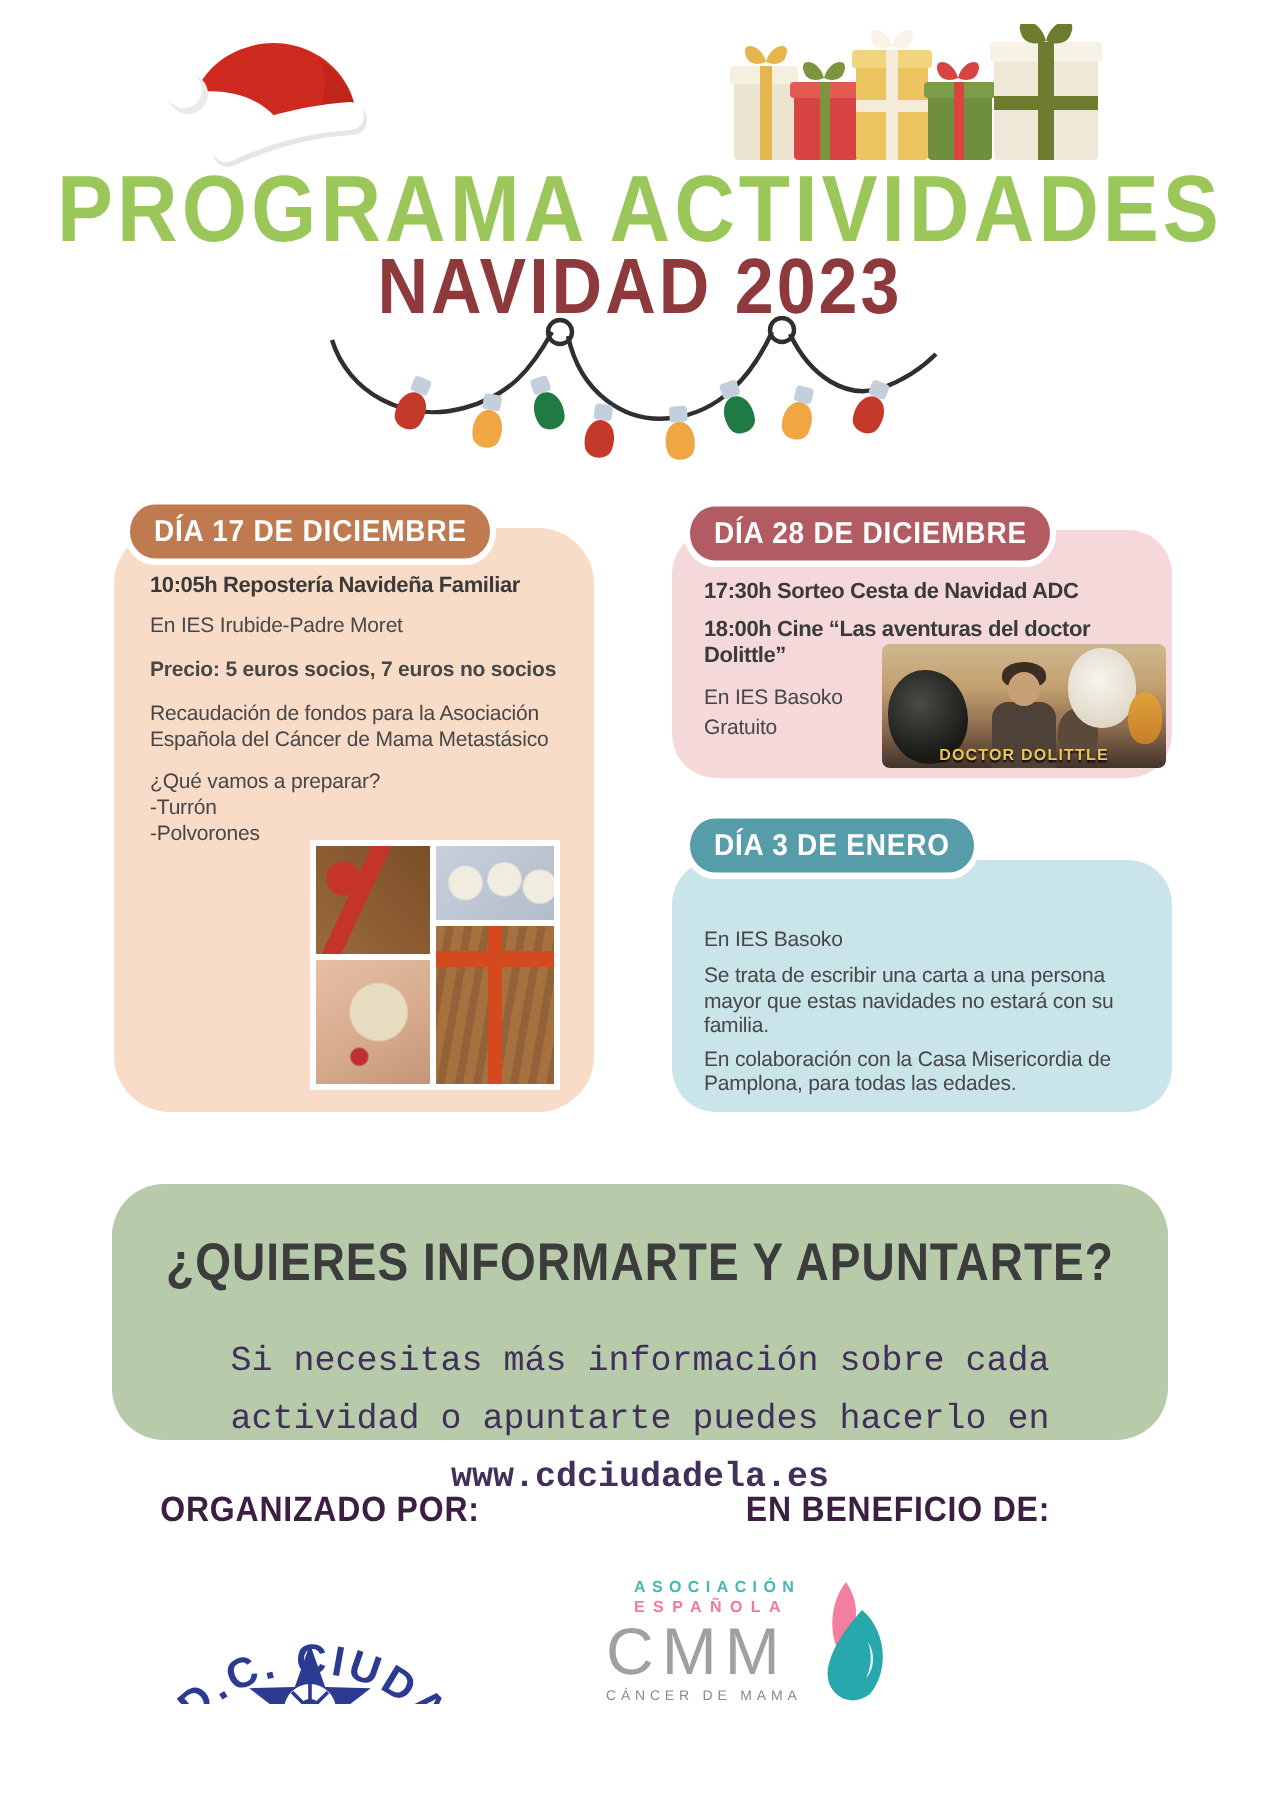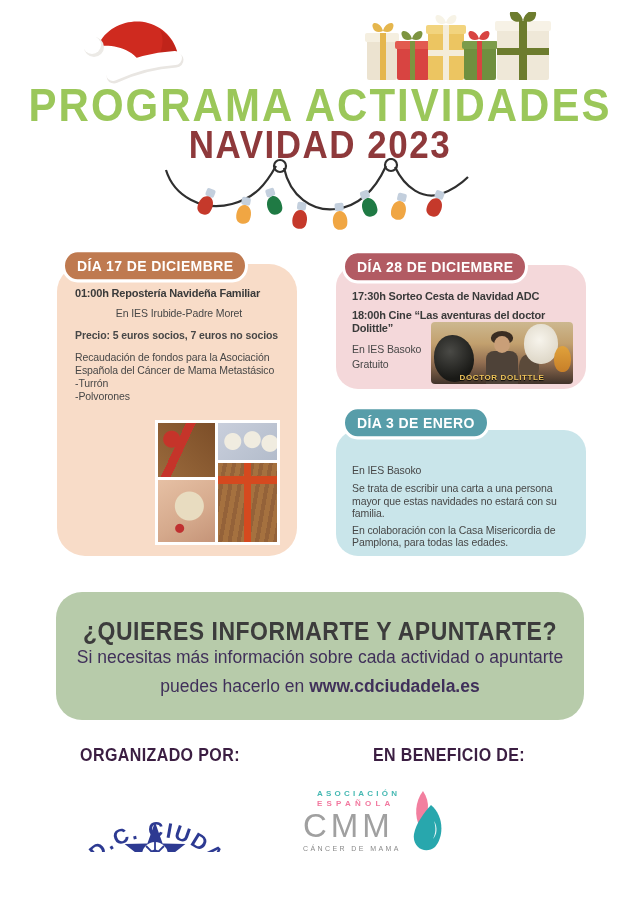--- a/index.html
+++ b/index.html
@@ -56,39 +56,39 @@
       radial-gradient(circle at 25% 50%, #f0ece0 0 8px, transparent 9px),
       radial-gradient(circle at 58% 45%, #f0ece0 0 8px, transparent 9px),
       radial-gradient(circle at 88% 55%, #f0ece0 0 8px, transparent 9px),
       linear-gradient(135deg,#c9cfdc,#b3bccb); }
   .tileD { height:79px; background:
       linear-gradient(90deg, transparent 0 44%, #d5491f 44% 56%, transparent 56%),
       linear-gradient(180deg, transparent 0 16%, #d5491f 16% 26%, transparent 26%),
       repeating-linear-gradient(100deg,#a5713f 0 5px,#946239 5px 9px); }
 
   
-  .poster { left:431px; top:322px; width:142px; height:62px; border-radius:4px; overflow:hidden; z-index:2;
+  .poster { left:441px; top:322px; width:142px; height:62px; border-radius:4px; overflow:hidden; z-index:2;
             background:linear-gradient(180deg,#cdb88f 0%,#c2a06e 35%,#936f52 65%,#41332a 100%); }
   .poster div { position:absolute; }
   .pg { left:3px; top:13px; width:40px; height:47px; background:radial-gradient(circle at 40% 35%, #4a4a46, #191916 70%); border-radius:46% 54% 48% 52%; }
   .ph-hair { left:60px; top:9px; width:22px; height:13px; background:#3a2d22; border-radius:50% 50% 40% 40%; }
   .ph-face { left:63px; top:14px; width:16px; height:17px; background:#c99f78; border-radius:50%; }
   .ph-body { left:55px; top:29px; width:32px; height:33px; background:#4e4238; border-radius:8px 8px 0 0; }
   .pm { left:88px; top:32px; width:20px; height:24px; background:#5b4a3a; border-radius:50% 50% 40% 40%; }
   .pb { right:15px; top:2px; width:34px; height:40px; background:radial-gradient(circle at 45% 40%, #f7f4ec, #ddd6c6 80%); border-radius:48%; }
   .pd { right:2px; top:24px; width:17px; height:26px; background:linear-gradient(180deg,#e0a23c,#c77f28); border-radius:50% 50% 45% 45%; }
   .poster-title { position:absolute; bottom:2px; left:0; width:100%; text-align:center;
                   font-size:8px; font-weight:bold; letter-spacing:.6px; color:#edc35a;
                   text-shadow:0 1px 1px #000; }
 
   
   .infobox { left:56px; top:592px; width:528px; height:128px; background:#b7cbaa; border-radius:26px; text-align:center; }
   .infobox h2 { margin-top:24px; font-size:23px; letter-spacing:.5px; color:#3c3c3c;
                 transform:scaleY(1.15); transform-origin:center top; }
-  .infobox p  { margin:0 auto 0; width:500px; font-size:17.5px; line-height:29px; color:#40305a; }
+  .infobox p  { margin:24px auto 0; width:500px; font-size:17.5px; line-height:29px; color:#40305a;font-family:Liberation Mono, monospace; }
   .infobox p b { font-weight:bold; }
 
   
   .f-label { position:absolute; font-weight:bold; font-size:16px; letter-spacing:.4px; color:#3b1e42;
              text-align:center; transform:scaleY(1.1); transform-origin:center top; }
   .org-label { left:70px; top:746px; width:180px; }
   .ben-label { left:360px; top:746px; width:178px; }
 
   .cmm { left:303px; top:789px; width:152px; height:108px; }
   .cmm .t1 { font-size:8px; font-weight:bold; letter-spacing:3.2px; color:#45b8b2; margin-left:14px; }
@@ -200,24 +200,25 @@
         </g>
     </g>
   </svg>
 
   <div class="badge badge1">DÍA 17 DE DICIEMBRE</div>
   <div class="badge badge2">DÍA 28 DE DICIEMBRE</div>
   <div class="badge badge3">DÍA 3 DE ENERO</div>
 
   <div class="card card1">
     <div class="inner">
-      <p class="bold-line">01:00h Repostería Navideña Familiar</p>
-      <p class="body-line" style="margin-top:7px;text-align:center;">En IES Irubide-Padre Moret</p>
+      <p class="bold-line">10:05h Repostería Navideña Familiar</p>
+      <p class="body-line" style="margin-top:7px;">En IES Irubide-Padre Moret</p>
       <p class="body-line" style="margin-top:9px; white-space:nowrap;font-weight:bold;">Precio: 5 euros socios, 7 euros no socios</p>
       <p class="body-line" style="margin-top:9px; width:204px;">Recaudación de fondos para la Asociación Española del Cáncer de Mama Metastásico</p>
+      <p class="body-line" style="margin-top:8px;">¿Qué vamos a preparar?</p>
       <p class="body-line">-Turrón</p>
       <p class="body-line">-Polvorones</p>
     </div>
   </div>
 
   <div class="abs collage">
     <div class="col" style="width:57px;">
       <div class="tile tileA"></div>
       <div class="tile tileB"></div>
     </div>

